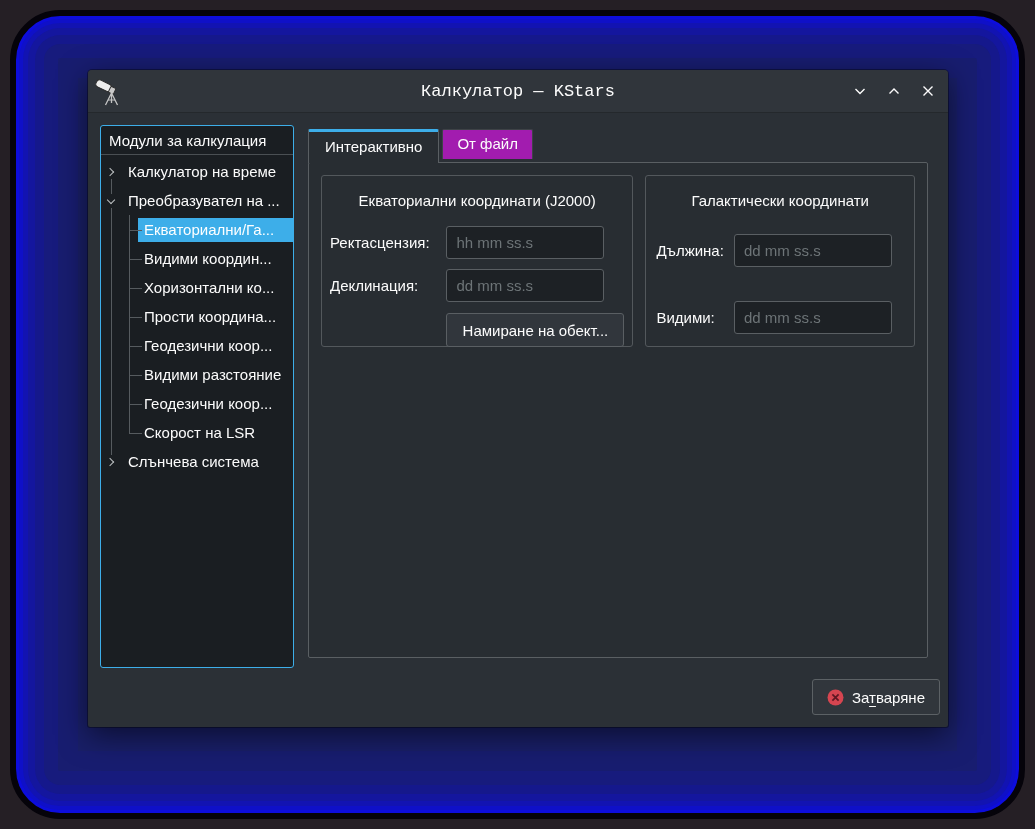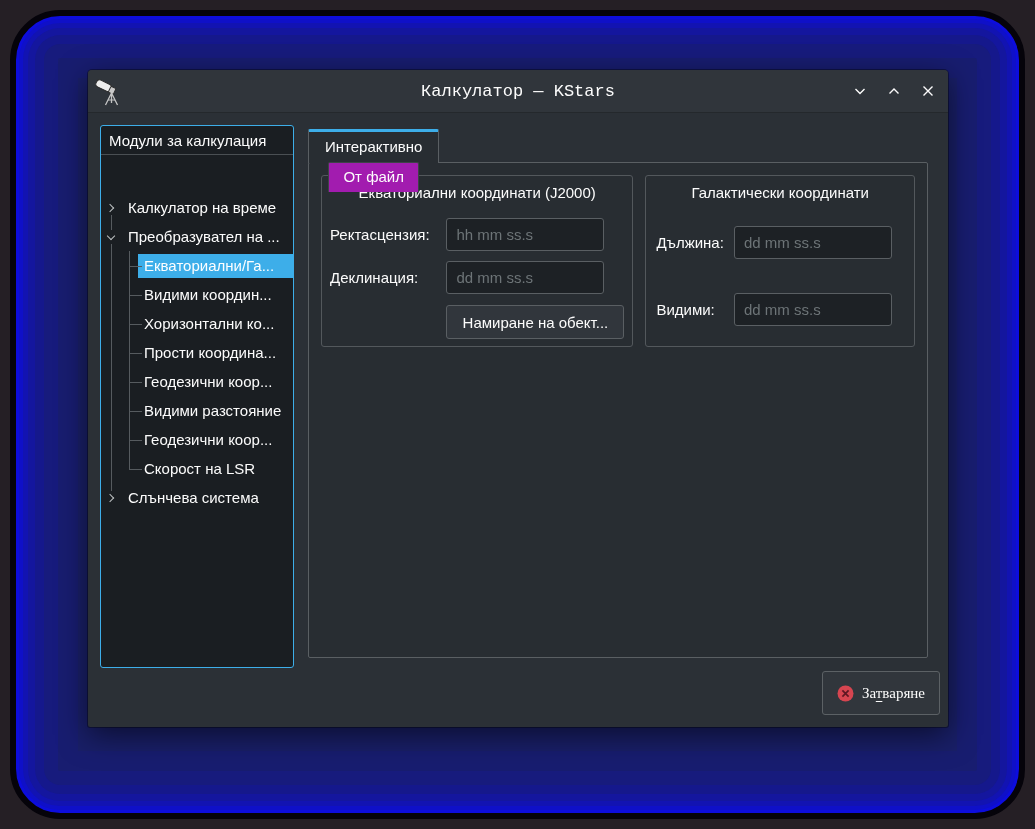--- a/index.html
+++ b/index.html
@@ -51,21 +51,21 @@
     display: flex; align-items: center; gap: 14px;
   }
   .win-btn { width: 20px; height: 20px; display: flex; align-items: center; justify-content: center; cursor: pointer; }
   
   .sidebar {
     position: absolute; left: 12px; top: 55px; width: 194px; height: 543px;
     background: #1a1e22;
     border: 1px solid #3daee9;
     border-radius: 3px;
     overflow: hidden;
-    display: flex; flex-direction: column; gap: 36px;
+    display: flex; flex-direction: column;
   }
   .sidebar-header {
     padding: 6px 8px 5px;
     font-size: 15px; color: #fcfcfc;
     border-bottom: 1px solid #4a4f53;
   }
   .tree { padding-top: 2px; }
   .trow { height: 29px; display: flex; align-items: center; font-size: 15px; cursor: pointer; }
   .g0 { position: relative; width: 21px; height: 100%; flex: none; }
   .g1 { position: relative; width: 16px; height: 100%; flex: none; }
@@ -81,21 +81,21 @@
     display: flex; align-items: center; justify-content: center;
   }
   .arrow { display: block; width: 6px; height: 6px; border-right: 1.4px solid #bcc0c2; border-bottom: 1.4px solid #bcc0c2; }
   .chev.collapsed .arrow { transform: rotate(-45deg); margin-left: -2px; }
   .chev.expanded  .arrow { transform: rotate(45deg); margin-top: -2px; }
   .lbl { flex: 1; padding: 3px 3px 4px 6px; white-space: nowrap; overflow: hidden; }
   .trow.selected .lbl { background: #3daee9; color: #fdfeff; }
   
   .tabbar {
     position: absolute; left: 220px; top: 59px; height: 34px;
-    display: flex; align-items: center; z-index: 2; flex-direction: column;
+    display: flex; align-items: flex-start; z-index: 2;
   }
   .tab {
     font-size: 15px; color: #fcfcfc; cursor: pointer;
     background: #a21caf; border: 1px solid #3e4347; border-bottom: none;
     border-radius: 2px 2px 0 0;
     padding: 5px 14px 7px; margin-right: 3px;
   }
   .tab.active {
     background: #282d32; border-color: #5a5f63;
     border-top: 3px solid #3daee9;
@@ -105,21 +105,21 @@
   .tabpanel {
     position: absolute; left: 220px; top: 92px; width: 620px; height: 496px;
     background: #282d32;
     border: 1px solid #5a5f63;
     border-radius: 2px;
     padding: 12px;
     display: flex; gap: 12px; align-items: flex-start;
   }
   .groupbox {
     border: 1px solid #53585c; border-radius: 3px;
-    height: 172px; padding-top: 8px;
+    height: 172px; padding-top: 16px;
   }
   .groupbox.eq { width: 314px; }
   .groupbox.gal { width: 271px; }
   .group-title { text-align: center; font-size: 15px; font-weight: normal; color: #fcfcfc; }
   .frow { display: flex; align-items: center; justify-content: space-between; }
   .eq .frow { margin: 0 28px 10px 8px; }
   .eq .frow:first-of-type { margin-top: 17px; }
   .gal .frow { margin: 0 22px 34px 10px; }
   .gal .frow:first-of-type { margin-top: 25px; }
   .flabel { font-size: 15px; color: #fcfcfc; padding-right: 8px; }
@@ -131,24 +131,24 @@
   }
   .tinput::placeholder { color: #6d7477; opacity: 1; }
   .find-btn {
     display: block; margin: 11px 8px 0 auto;
     width: 178px; height: 34px;
     background: #31363c; border: 1px solid #5a5f63; border-radius: 3px;
     color: #fcfcfc; font-size: 15px; font-family: inherit; cursor: pointer;
   }
   
   .close-btn {
-    position: absolute; right: 8px; bottom: 12px; height: 44px;
+    position: absolute; right: 8px; bottom: 12px; height: 36px;
     display: flex; align-items: center; gap: 8px; padding: 0 14px;
     background: #31363c; border: 1px solid #5c6165; border-radius: 3px;
-    color: #fcfcfc; font-size: 15px; font-family: Liberation Serif, serif; cursor: pointer;
+    color: #fcfcfc; font-size: 15px; font-family: Liberation Sans, sans-serif; cursor: pointer;
   }
   .accel { text-decoration: underline; text-underline-offset: 3px; }
 </style>
 </head>
 <body>
 
 <div class="glow-frame"></div>
 
 <div class="window">
 

